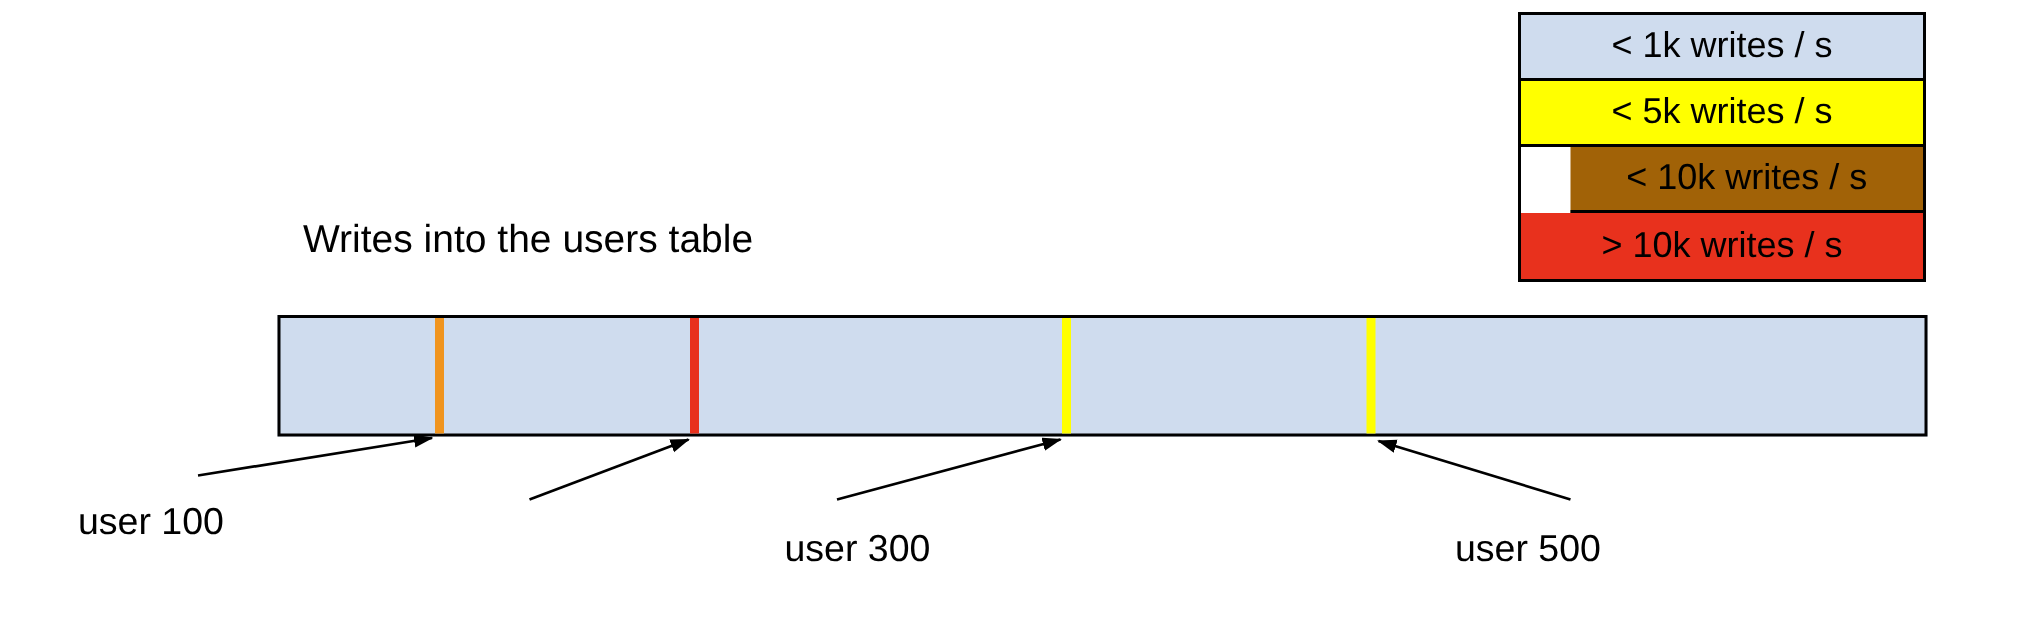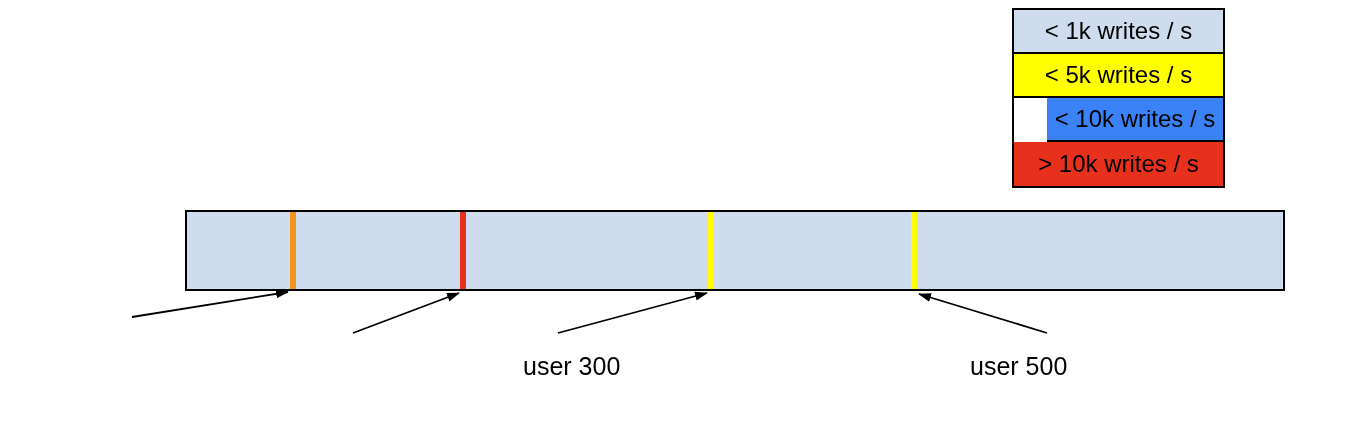--- a/index.html
+++ b/index.html
@@ -11,21 +11,21 @@
     color: #000;
   }
   .canvas { position: absolute; inset: 0; }
 
   .title {
     position: absolute; left: 202px; top: 144px;
     font-size: 26px; color: #000; white-space: nowrap;
   }
 
   .legend {
-    position: absolute; left: 1012px; top: 8px; width: 213px;
+    position: absolute; left: 1012px; top: 8px; width: 272px;
     border: 2px solid #000;
   }
   .legend-row {
     height: 44px; display: flex; align-items: center; justify-content: center;
     border-bottom: 2px solid #000;
     font-size: 24px; white-space: nowrap;
   }
   .legend-row:last-child { border-bottom: none; }
 
   .table-bar {
@@ -48,29 +48,30 @@
   .lbl-100 { left: 52px;  top: 334px; }
   .lbl-200 { left: 273px; top: 352px; }
   .lbl-300 { left: 495px; top: 352px; margin-left: 28px; }
   .lbl-400 { left: 970px; top: 352px; }
 </style>
 </head>
 <body>
 
 <div class="canvas">
 
+  <div class="title">Writes into the users table</div>
 
   <div class="legend">
     <div class="legend-row" style="background-color: rgb(207, 220, 238);">
       <span>&lt; 1k writes / s</span>
     </div>
     <div class="legend-row" style="background-color: rgb(255, 255, 0);">
       <span>&lt; 5k writes / s</span>
     </div>
-    <div class="legend-row" style="background-color: #3b82f6; margin-left: 33px;">
+    <div class="legend-row" style="background-color: #a16207; margin-left: 33px;">
       <span>&lt; 10k writes / s</span>
     </div>
     <div class="legend-row" style="background-color: rgb(232, 49, 29); text-align: center;">
       <span>&gt; 10k writes / s</span>
     </div>
   </div>
 
   <div class="table-bar" style="background-color: rgb(207, 220, 238);">
     <div class="stripe" style="background-color: rgb(240, 148, 30); left: 103px;"></div>
     <div class="stripe" style="background-color: rgb(232, 49, 29); left: 273px;"></div>
@@ -83,16 +84,17 @@
       <marker id="ah" markerWidth="13" markerHeight="10" refX="12" refY="4.5" orient="auto" markerUnits="userSpaceOnUse">
         <path d="M0,0 L13,4.5 L0,9 z" fill="#000"></path>
       </marker>
     </defs>
     <line x1="132" y1="317" x2="288" y2="292" stroke="#000" stroke-width="1.8" marker-end="url(#ah)"></line>
     <line x1="353" y1="333" x2="459" y2="293" stroke="#000" stroke-width="1.8" marker-end="url(#ah)"></line>
     <line x1="558" y1="333" x2="707" y2="293" stroke="#000" stroke-width="1.8" marker-end="url(#ah)"></line>
     <line x1="1047" y1="333" x2="919" y2="294" stroke="#000" stroke-width="1.8" marker-end="url(#ah)"></line>
   </svg>
 
+  <div class="user-label lbl-100">user 100</div>
   <div class="user-label lbl-300">user 300</div>
   <div class="user-label lbl-400">user 500</div>
 
 </div>
 
 </body></html>

